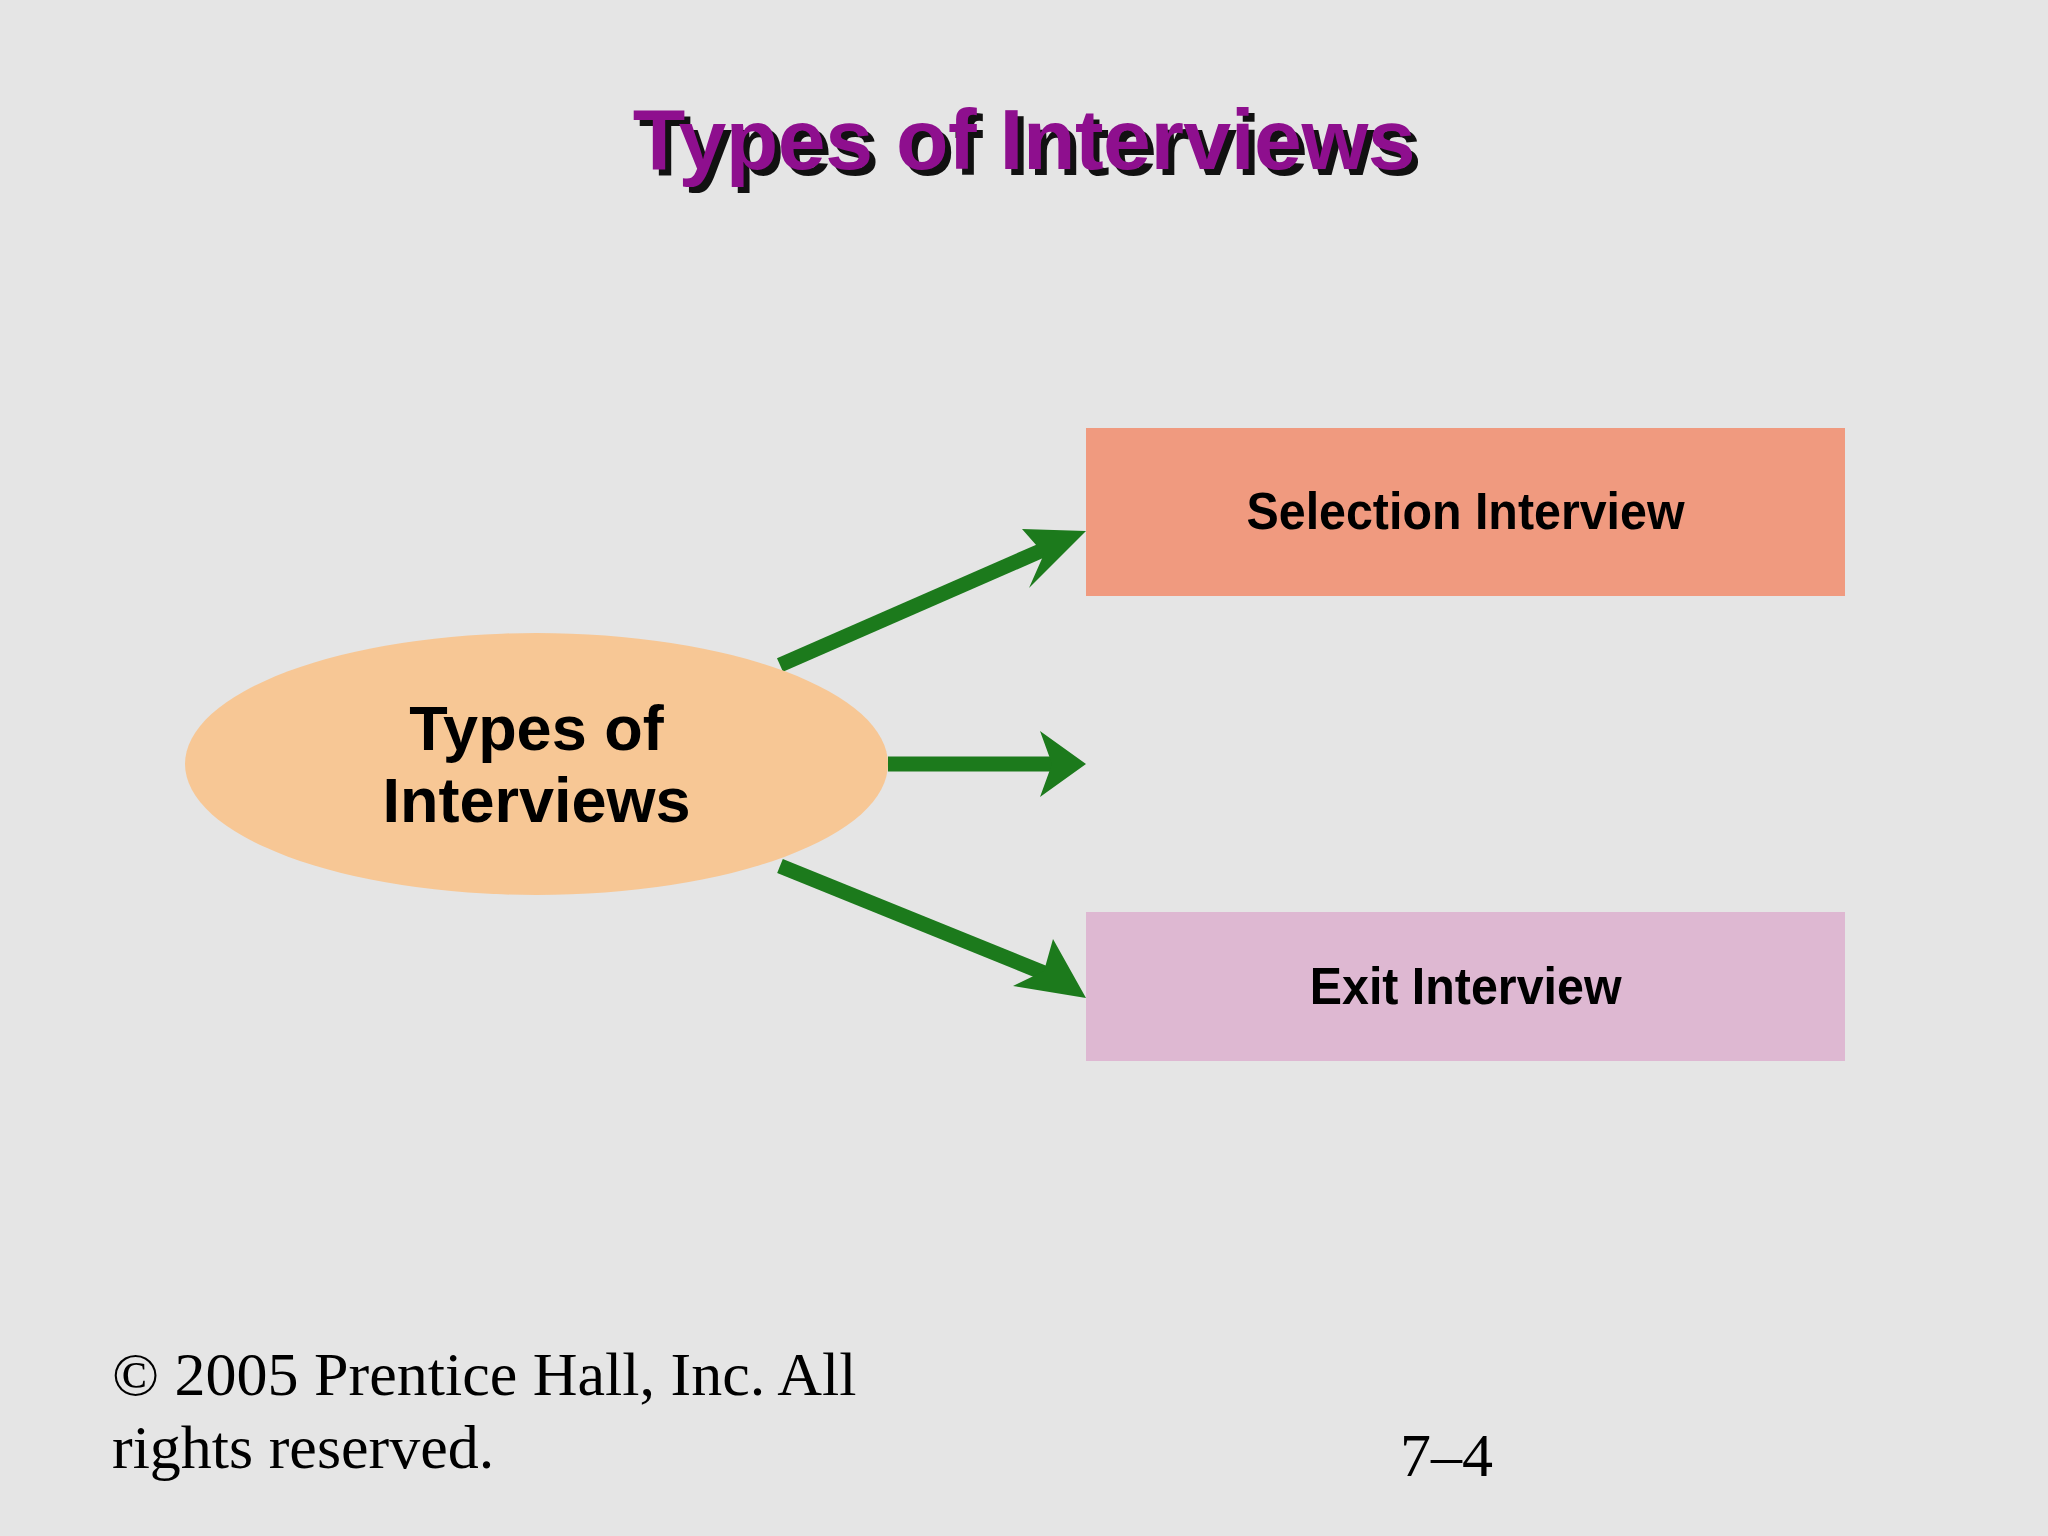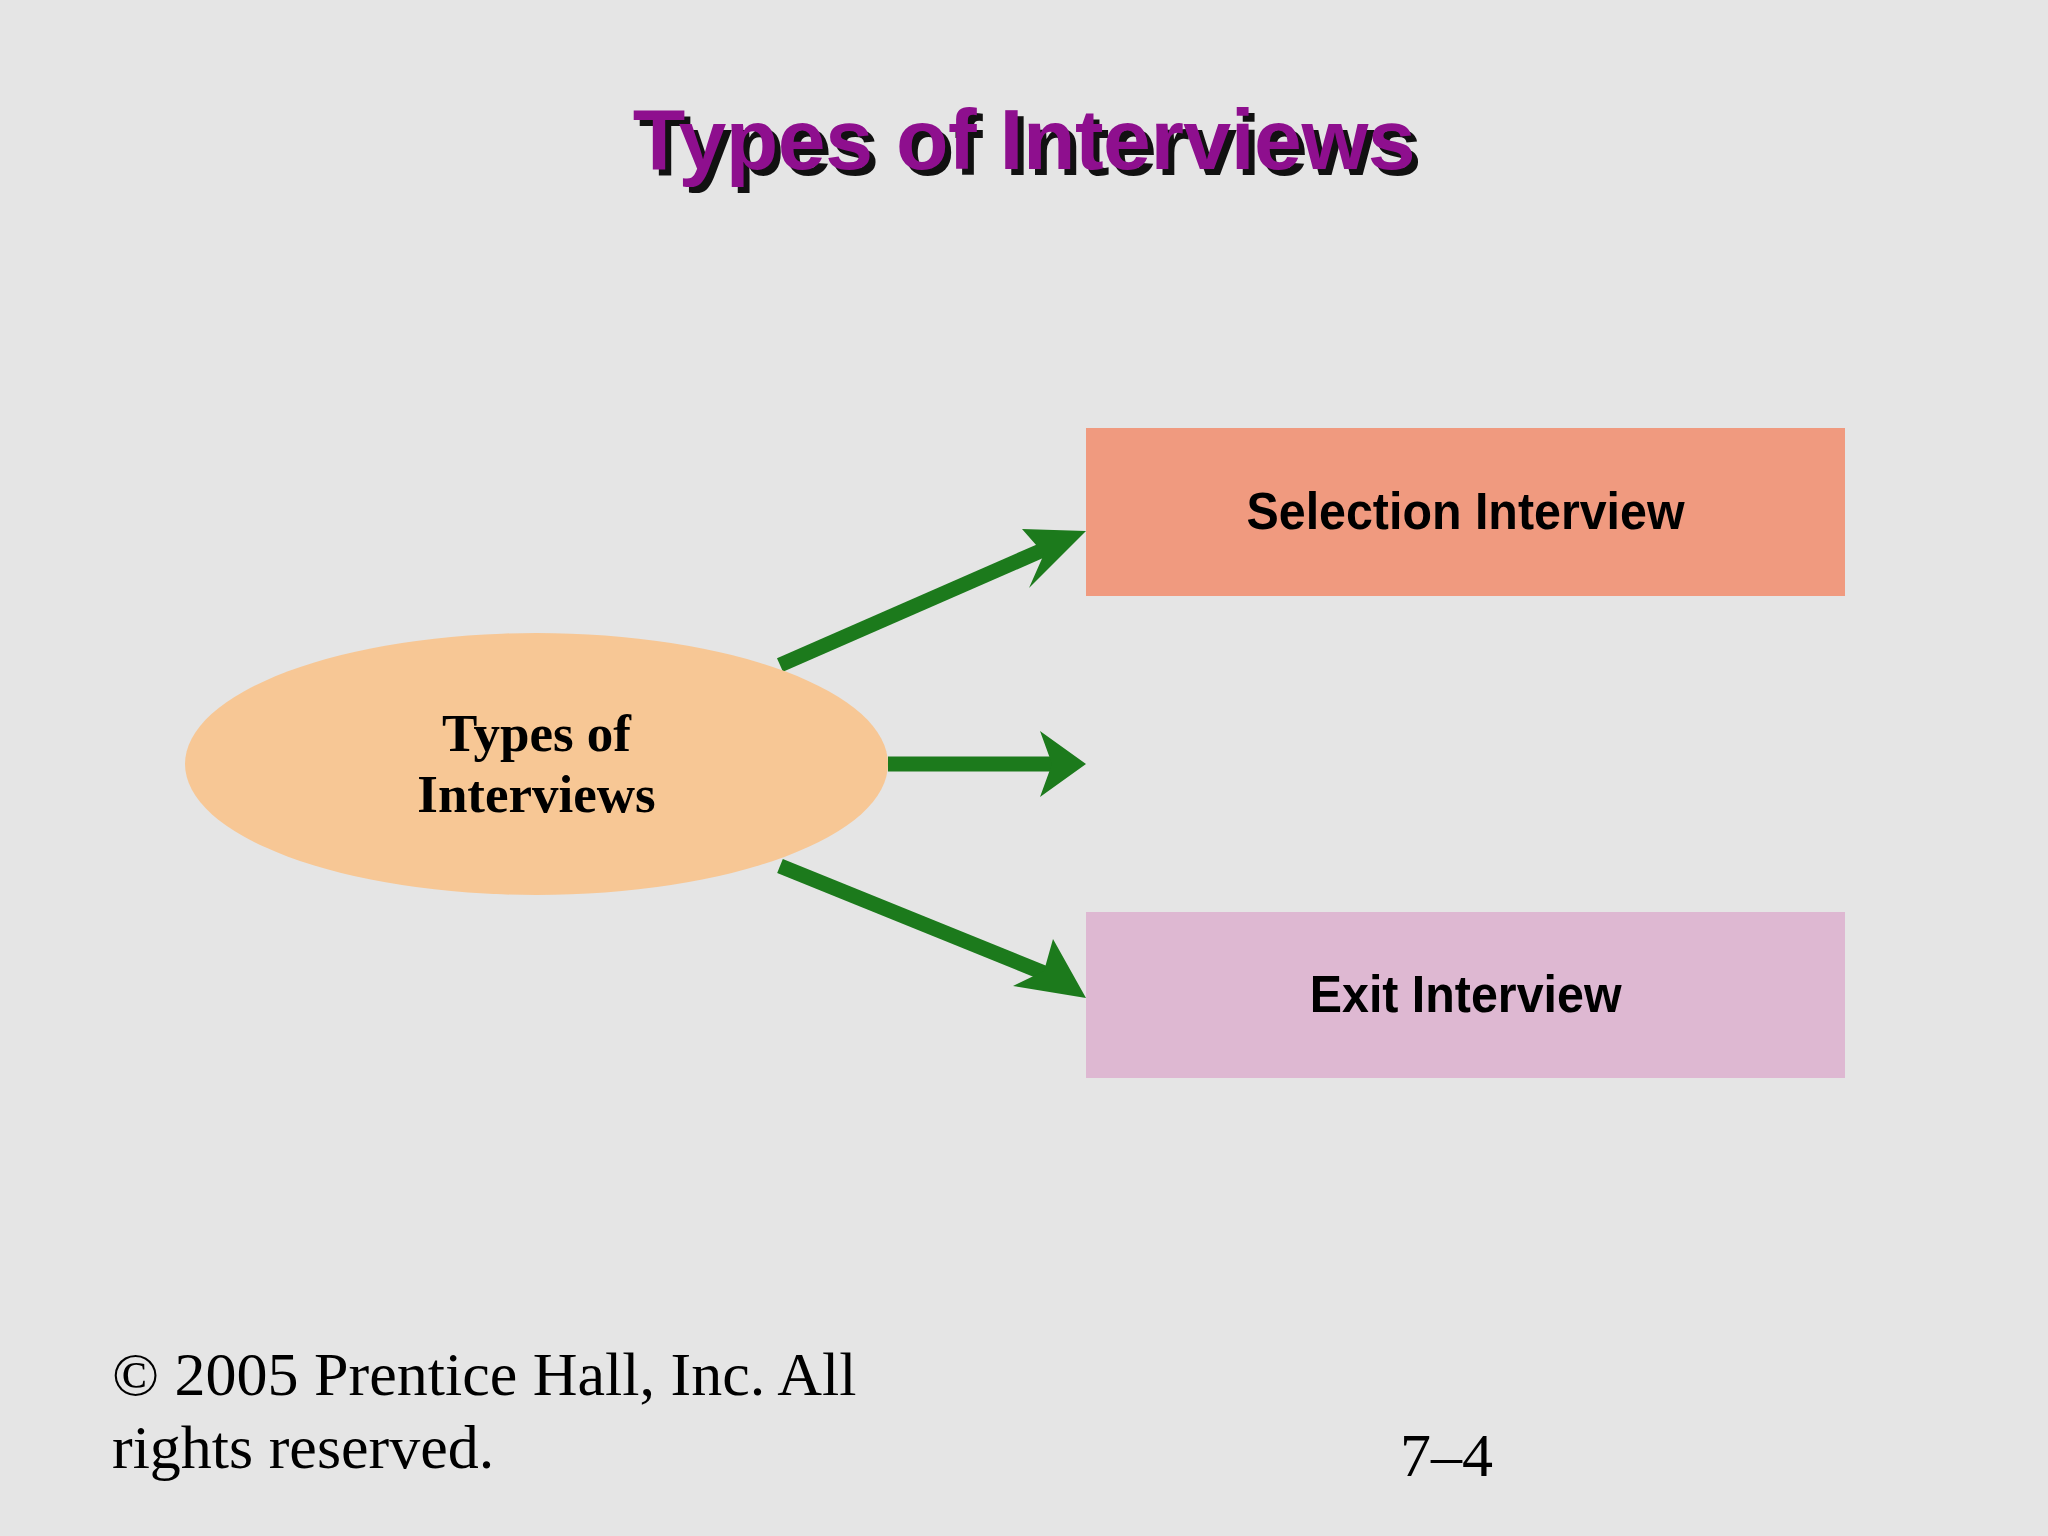--- a/index.html
+++ b/index.html
@@ -60,23 +60,23 @@
     width: 703px;
     height: 262px;
     border-radius: 50% / 50%;
     background: #F7C795;
     display: flex;
     align-items: center;
     justify-content: center;
   }
   #center-node .node-label {
     text-align: center;
-    font-family: Liberation Serif, serif;
+    font-family: Liberation Sans, sans-serif;
     font-weight: bold;
-    font-size: 53px;
+    font-size: 63px;
     line-height: 1.15;
     color: #000000;
     white-space: pre-line;
   }
 
   
   .type-box {
     position: absolute;
     left: 1086px;
     width: 759px;
@@ -88,21 +88,21 @@
     font-family: "Liberation Sans", sans-serif;
     font-weight: bold;
     font-size: 52px;
     line-height: 1.1;
     color: #000000;
     transform: scaleX(0.93);
     white-space: nowrap;
   }
   #box-selection  { top: 428px; height: 168px; background: #F09A7F; }
   #box-appraisal  { top: 682px; height: 163px; background: #92CB96; }
-  #box-exit       { top: 912px; height: 166px; background: #DEB8D2; }
+  #box-exit       { top: 912px; height: 149px; background: #DEB8D2; }
 
   
   #copyright {
     position: absolute;
     left: 112px;
     top: 1338px;
     width: 880px;
     font-family: "Liberation Serif", serif;
     font-size: 62px;
     line-height: 1.18;

